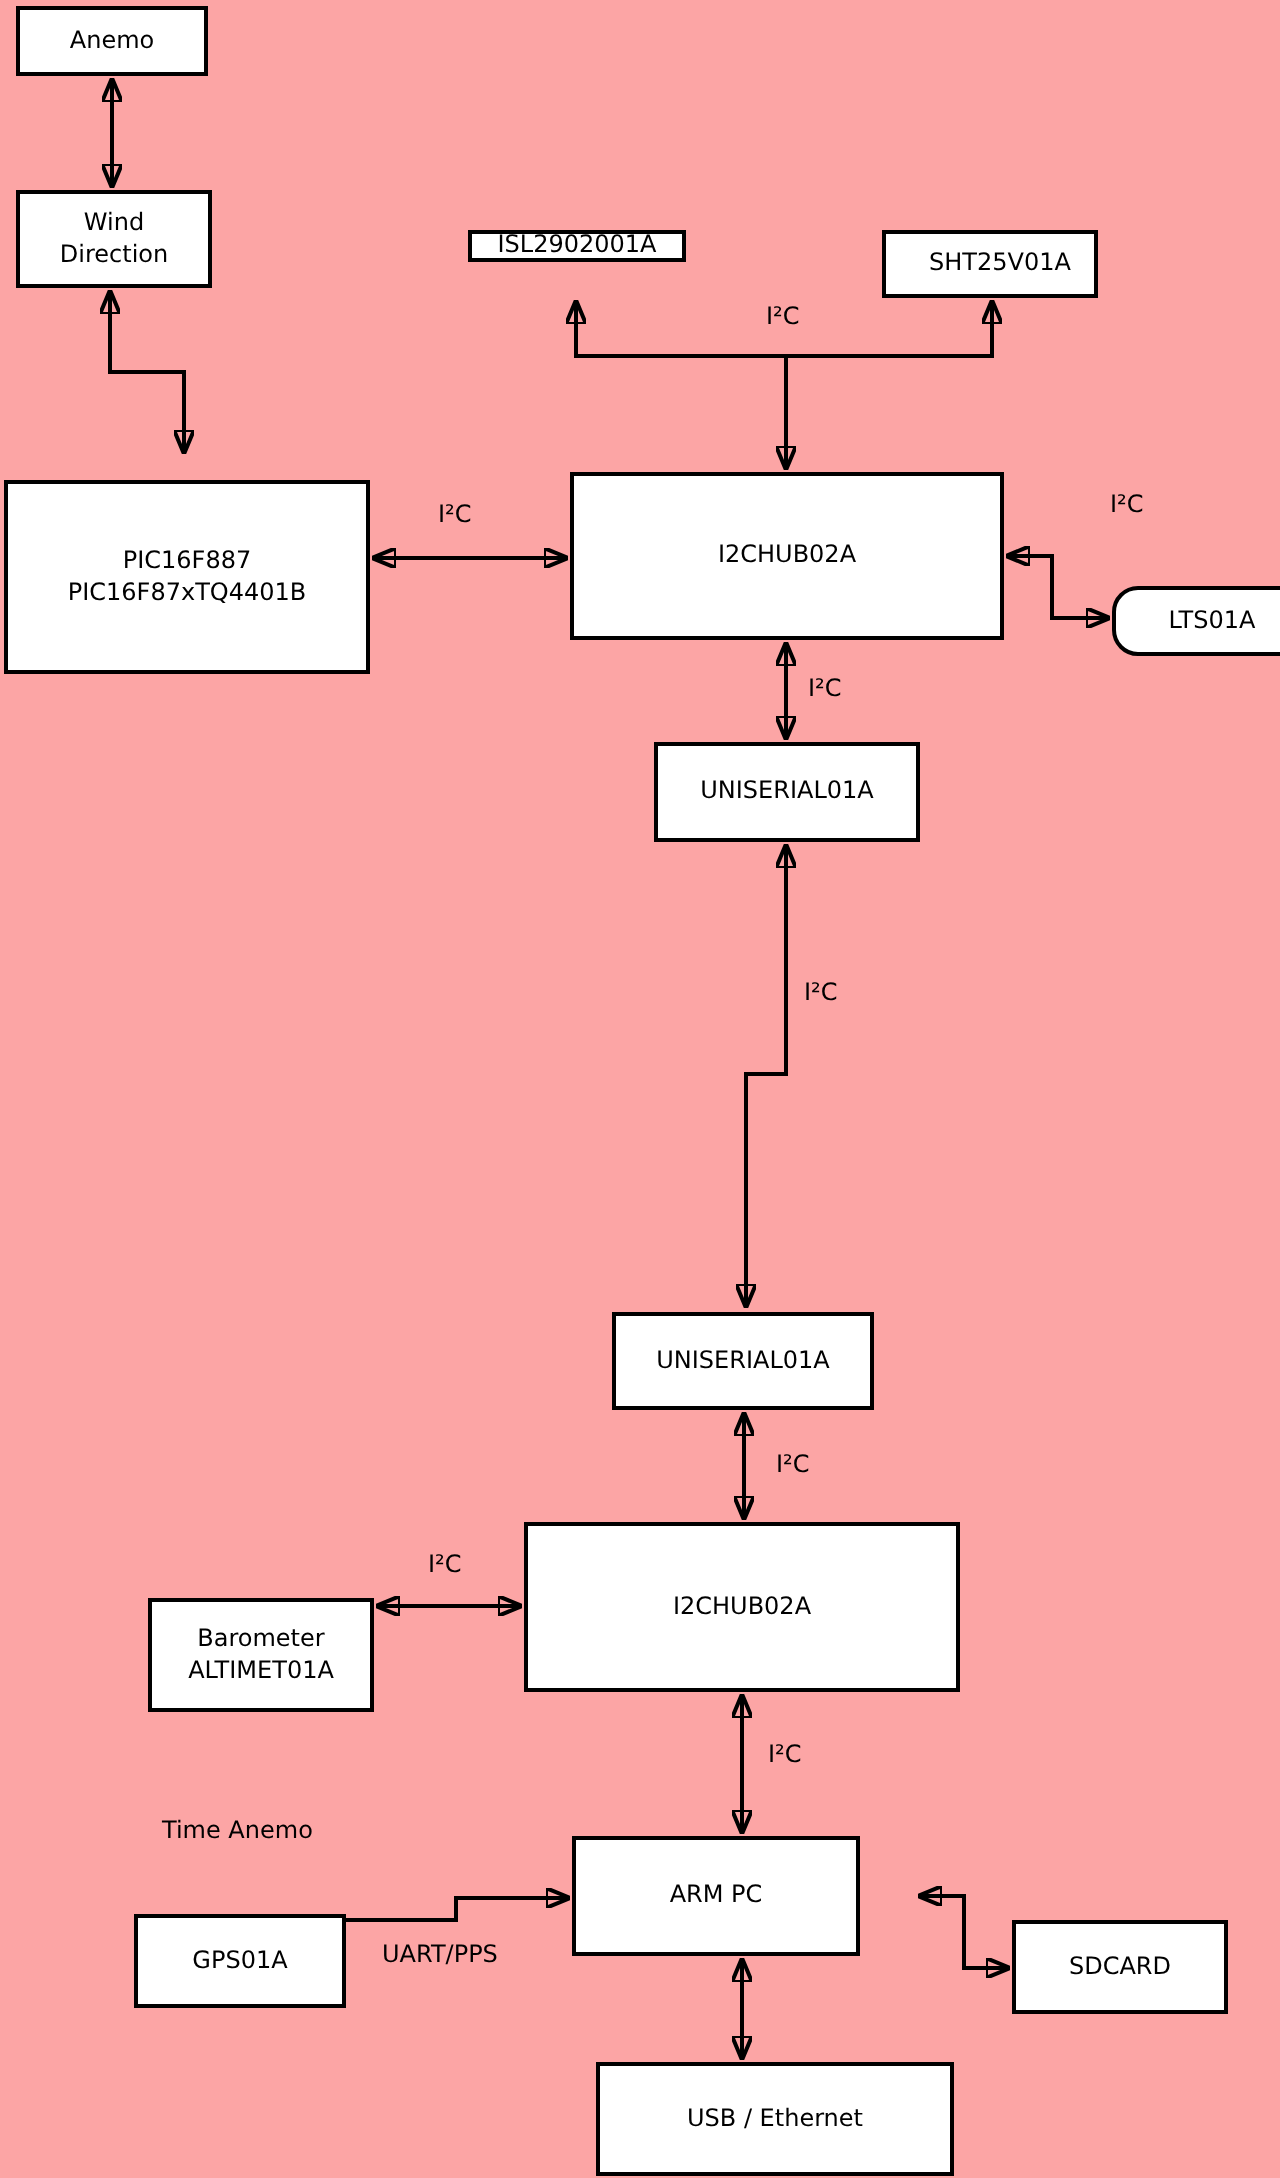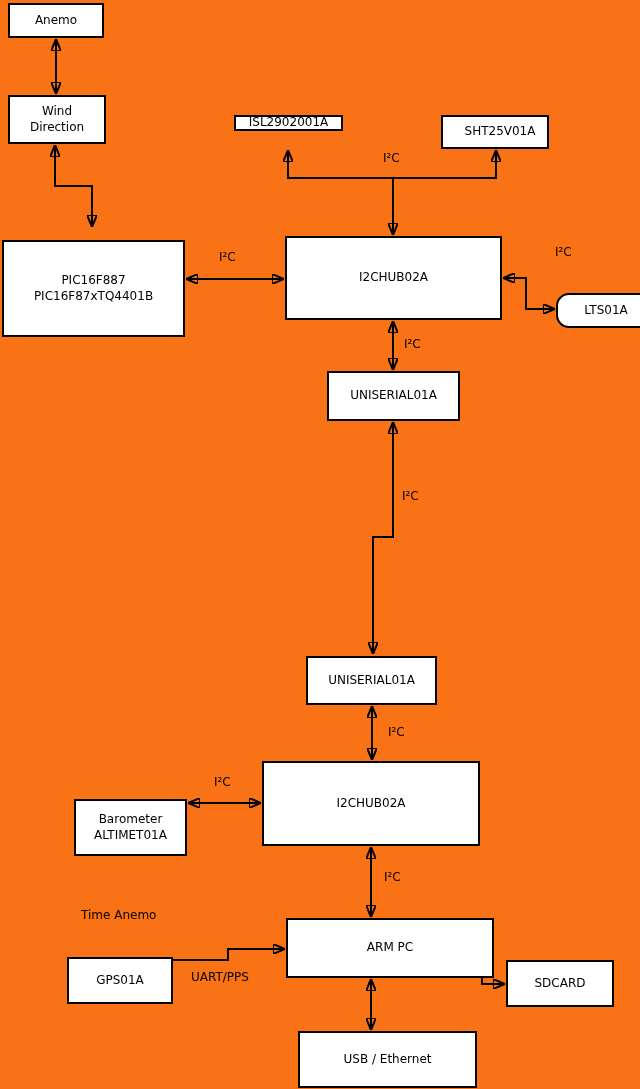--- a/index.html
+++ b/index.html
@@ -4,21 +4,21 @@
 <style>
   html, body {
     margin: 0;
     padding: 0;
     background: #ffffff;
   }
   #canvas {
     position: relative;
     width: 640px;
     height: 1089px;
-    background: #f97316;
+    background: #fca5a5;
     font-family: "DejaVu Sans", "Liberation Sans", sans-serif;
     color: #000000;
     overflow: hidden;
   }
   .node {
     position: absolute;
     box-sizing: border-box;
     border: 2px solid #000000;
     background: #ffffff;
     display: flex;
@@ -56,21 +56,21 @@
   .n-pic        { left:   2px; top:  228px; width: 183px; height: 97px; margin-top: 12px; }
   .n-isl        { left: 234px; top:  115px; width: 109px; height: 16px; text-align: center; }
   .n-sht        { left: 441px; top:  115px; width: 108px; height: 34px; padding-left: 10px; }
   .n-hub1       { left: 285px; top:  236px; width: 217px; height: 84px; }
   .n-lts        { left: 556px; top:  293px; width:  100px; height: 35px; border-radius: 13px; }
   .n-uniserial1 { left: 327px; top:  371px; width: 133px; height: 50px; }
   .n-uniserial2 { left: 306px; top:  656px; width: 131px; height: 49px; }
   .n-hub2       { left: 262px; top:  761px; width: 218px; height: 85px; }
   .n-barometer  { left:  74px; top:  775px; width: 113px; height: 57px; margin-top: 24px; }
   .n-gps        { left:  67px; top:  936px; width: 106px; height: 47px; margin-top: 21px; }
-  .n-armpc      { left: 286px; top:  918px; width: 208px; height: 60px; }
+  .n-armpc      { left: 286px; top:  918px; width: 144px; height: 60px; }
   .n-sdcard     { left: 506px; top:  960px; width: 108px; height: 47px; }
   .n-usb        { left: 282px; top: 1031px; width: 179px; height: 57px; margin-left: 16px; }
 
   
   .l-i2c-sensors     { left: 383px; top: 151px; }
   .l-i2c-pic-hub1    { left: 219px; top: 250px; }
   .l-i2c-hub1-lts    { left: 555px; top: 245px; }
   .l-i2c-hub1-uni1   { left: 404px; top: 337px; }
   .l-i2c-long        { left: 402px; top: 489px; }
   .l-i2c-uni2-hub2   { left: 388px; top: 725px; }

